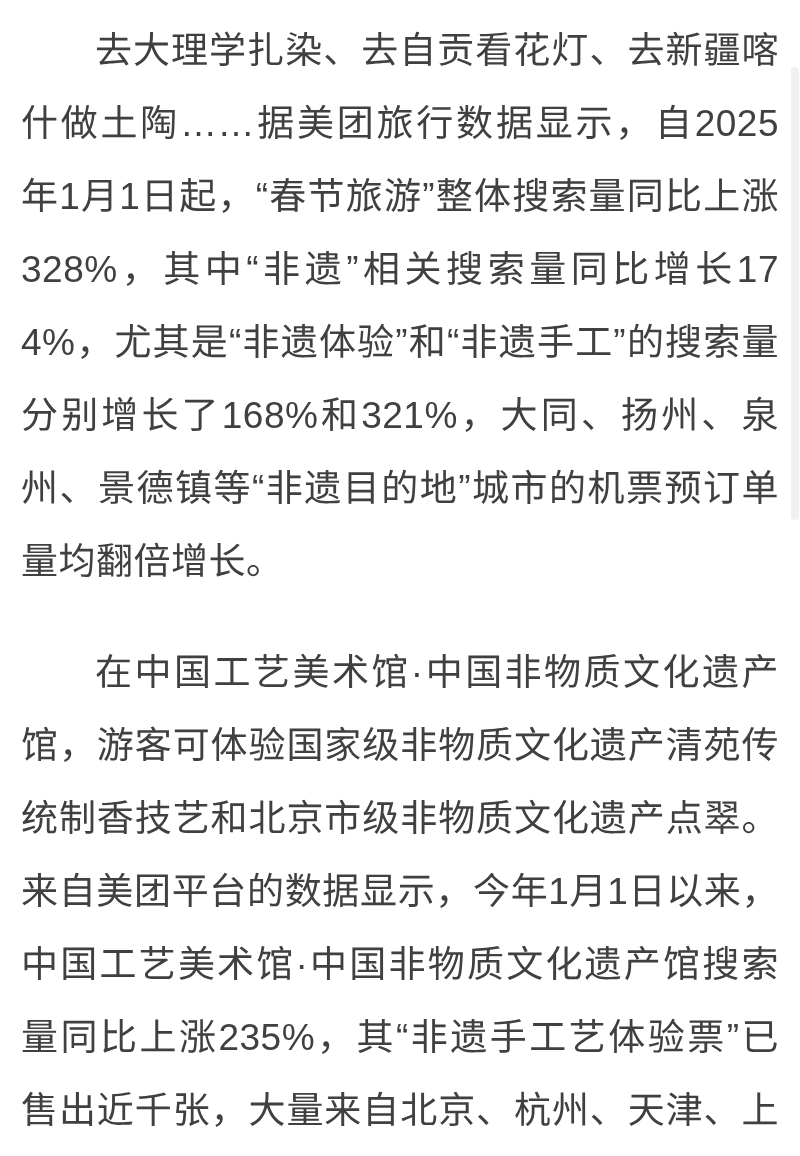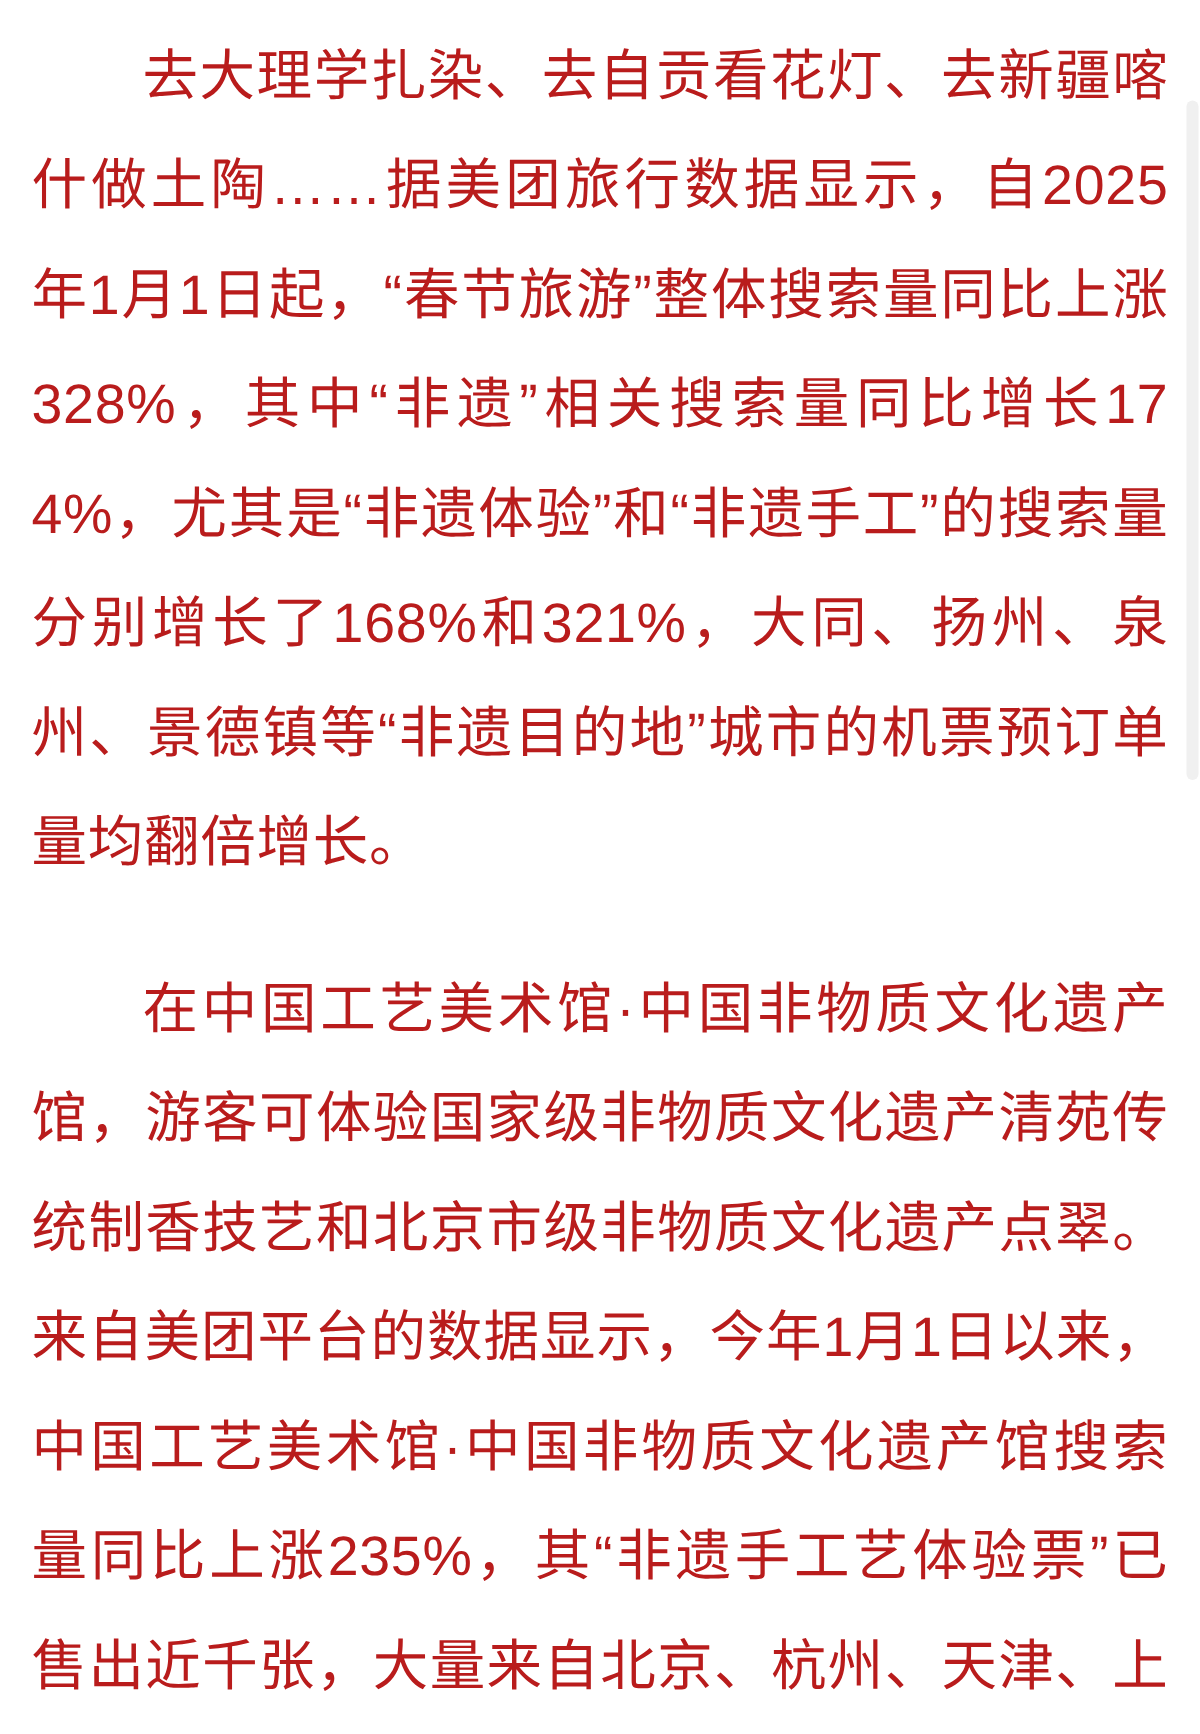--- a/index.html
+++ b/index.html
@@ -17,21 +17,21 @@
   }
   .article {
     box-sizing: border-box;
     width: 100%;
     padding: 14px 21px 0 21px;
   }
   .para {
     margin: 0;
     font-size: 37px;
     line-height: 73px;
-    color: #b91c1c;
+    color: #404040;
     letter-spacing: 0.5px;
     text-indent: 2em;
     text-align: justify;
     text-justify: inter-ideograph;
     word-break: break-all;
   }
   .para + .para {
     margin-top: 38px;
   }
   .scrollbar-thumb {

